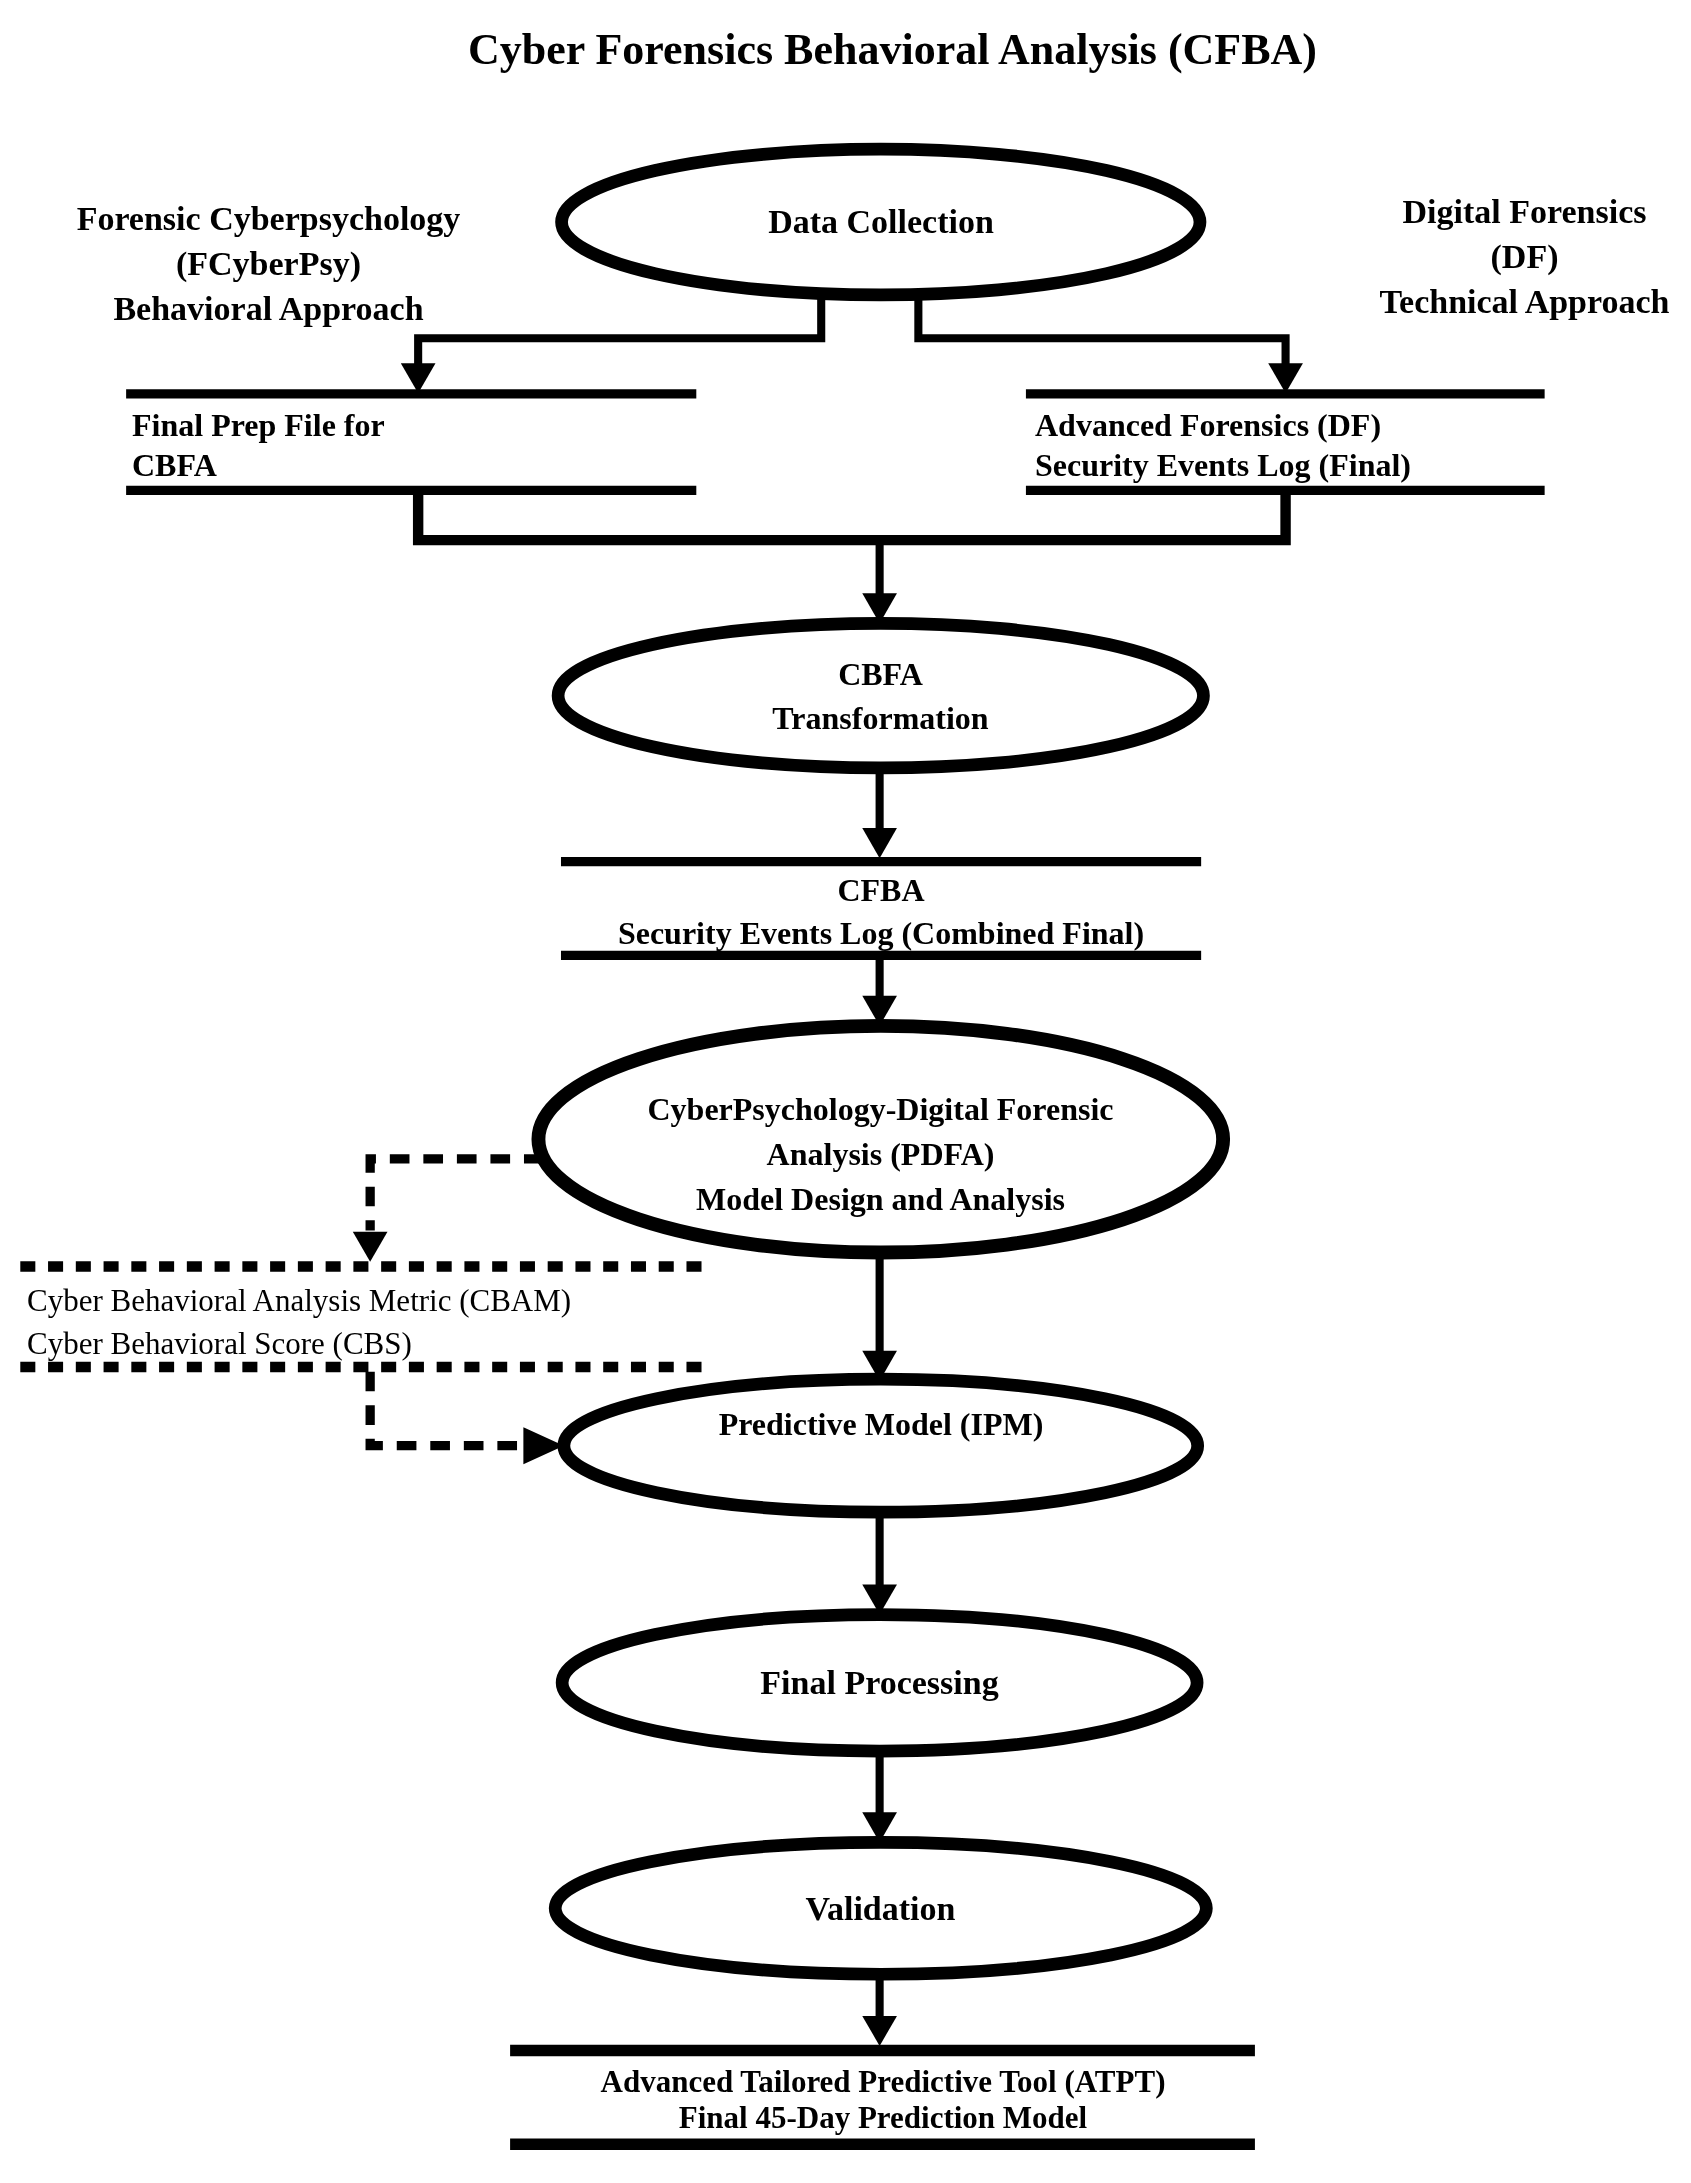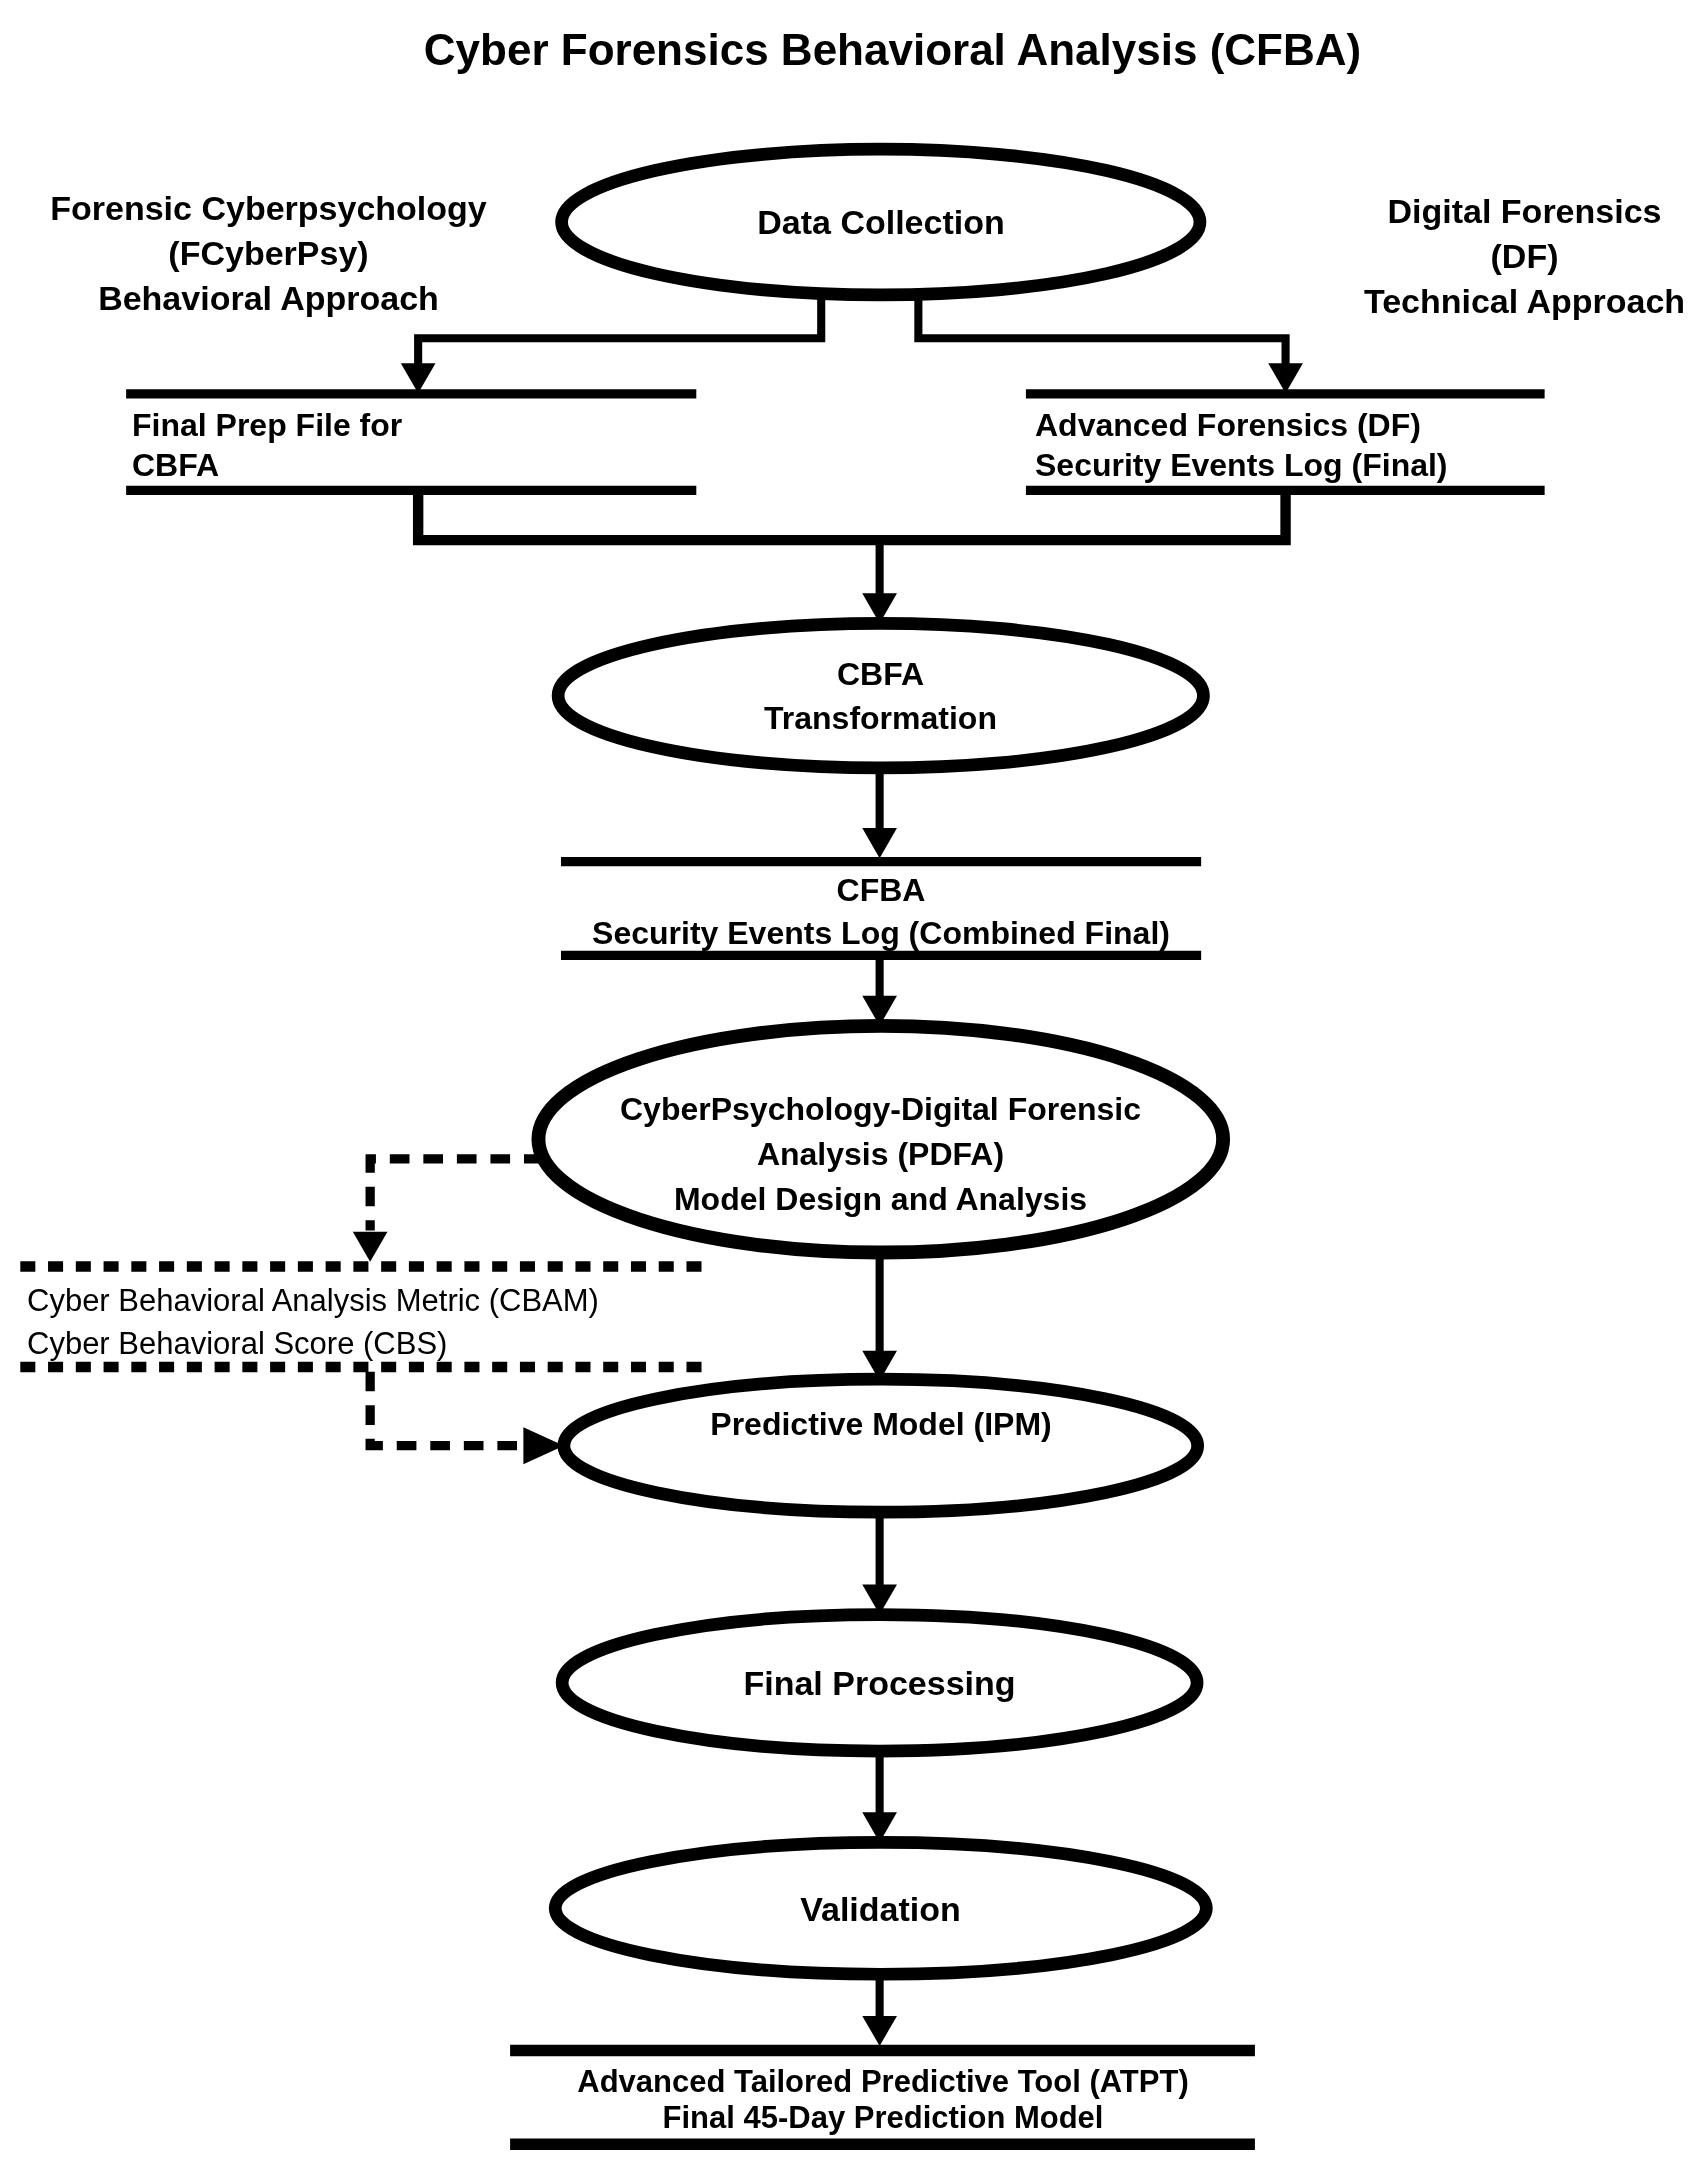--- a/index.html
+++ b/index.html
@@ -1,38 +1,38 @@
 <!DOCTYPE html>
 <html style="font-size:9.3px"><head>
 <meta charset="utf-8">
 <style>
   html,body{margin:0;padding:0;background:#ffffff;}
   #canvas{
     position:relative;
     width:1691px;
     height:2183px;
     background:#ffffff;
-    font-family:Liberation Sans, sans-serif;
+    font-family:Liberation Serif, serif;
     color:#000;
     overflow:hidden;
   }
   #wires{position:absolute;left:0;top:0;}
   .label{
     position:absolute;
     font-weight:bold;
     color:#000;
     text-align:center;
     white-space:nowrap;
   }
   .title{
     left:401px;top:23px;width:983px;
     font-size:44px;line-height:53px;
   }
   .annot{font-size:34px;line-height:45px;}
-  .annot-left{left:37px;top:186px;width:463px;}
+  .annot-left{left:37px;top:196px;width:463px;}
   .annot-right{left:1293px;top:189px;width:463px;}
   .node-label{font-size:34px;text-align:center;}
   .ellipse-label{display:flex;flex-direction:column;justify-content:center;align-items:center;}
   .lbl-a{left:562px;top:193px;width:638px;height:58px;}
   .lbl-b{left:558px;top:652px;width:645px;font-size:32px;line-height:44px;}
   .lbl-log{left:476px;top:869px;width:810px;font-size:32px;line-height:43px;}
   .lbl-c{left:538px;top:1087px;width:685px;font-size:32px;line-height:45px;}
   .lbl-d{left:564px;top:1402px;width:634px;font-size:32px;line-height:45px;}
   .lbl-e{left:562px;top:1654px;width:635px;height:58px;}
   .lbl-f{left:555px;top:1880px;width:651px;height:58px;}

